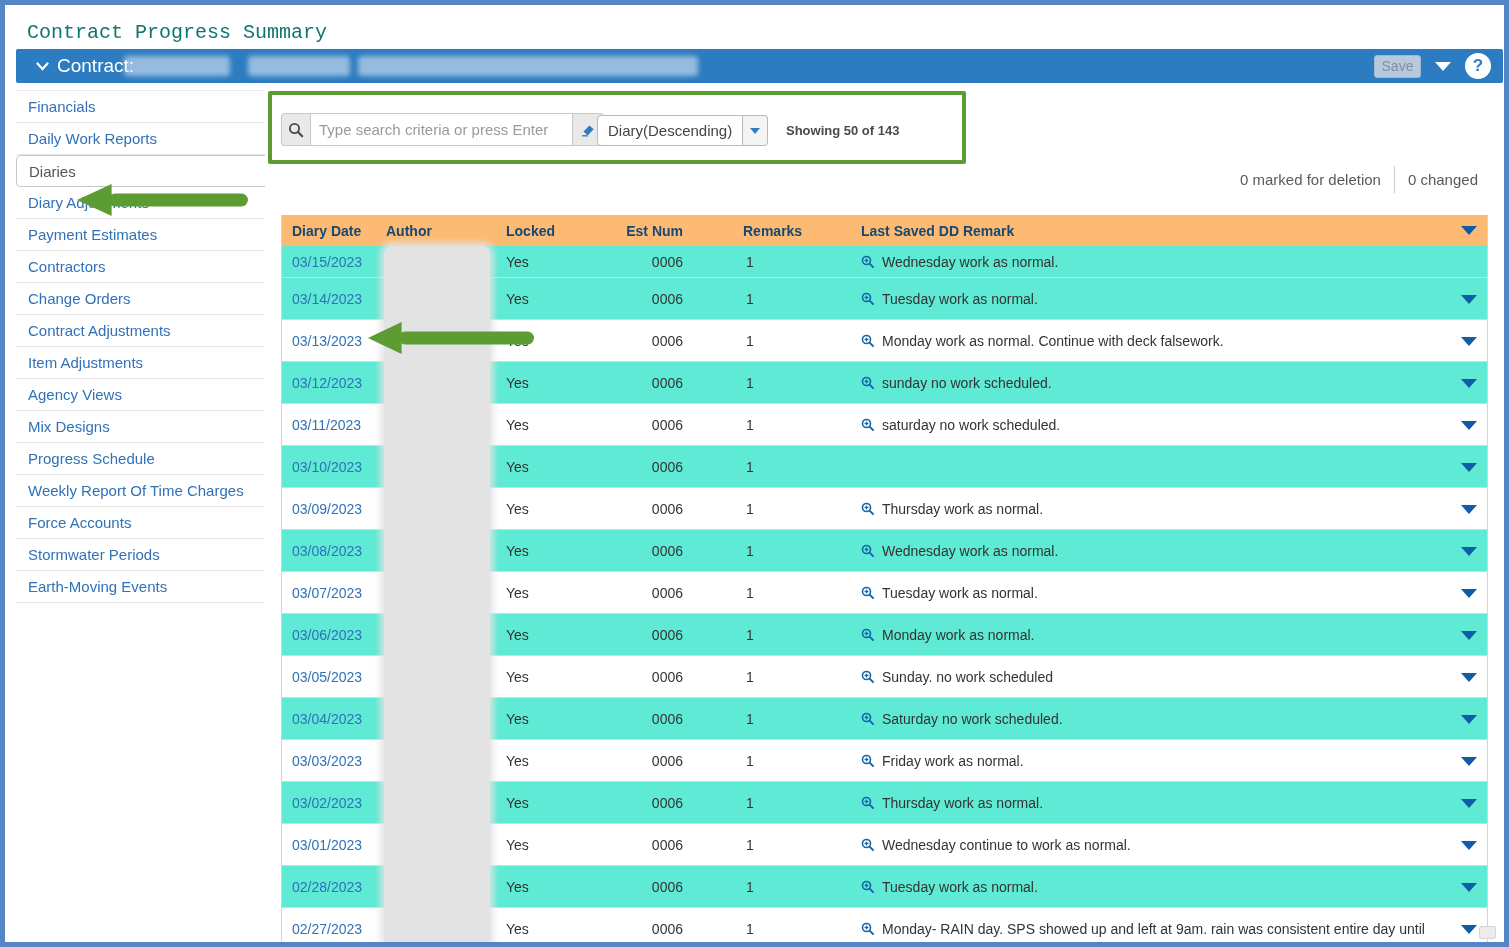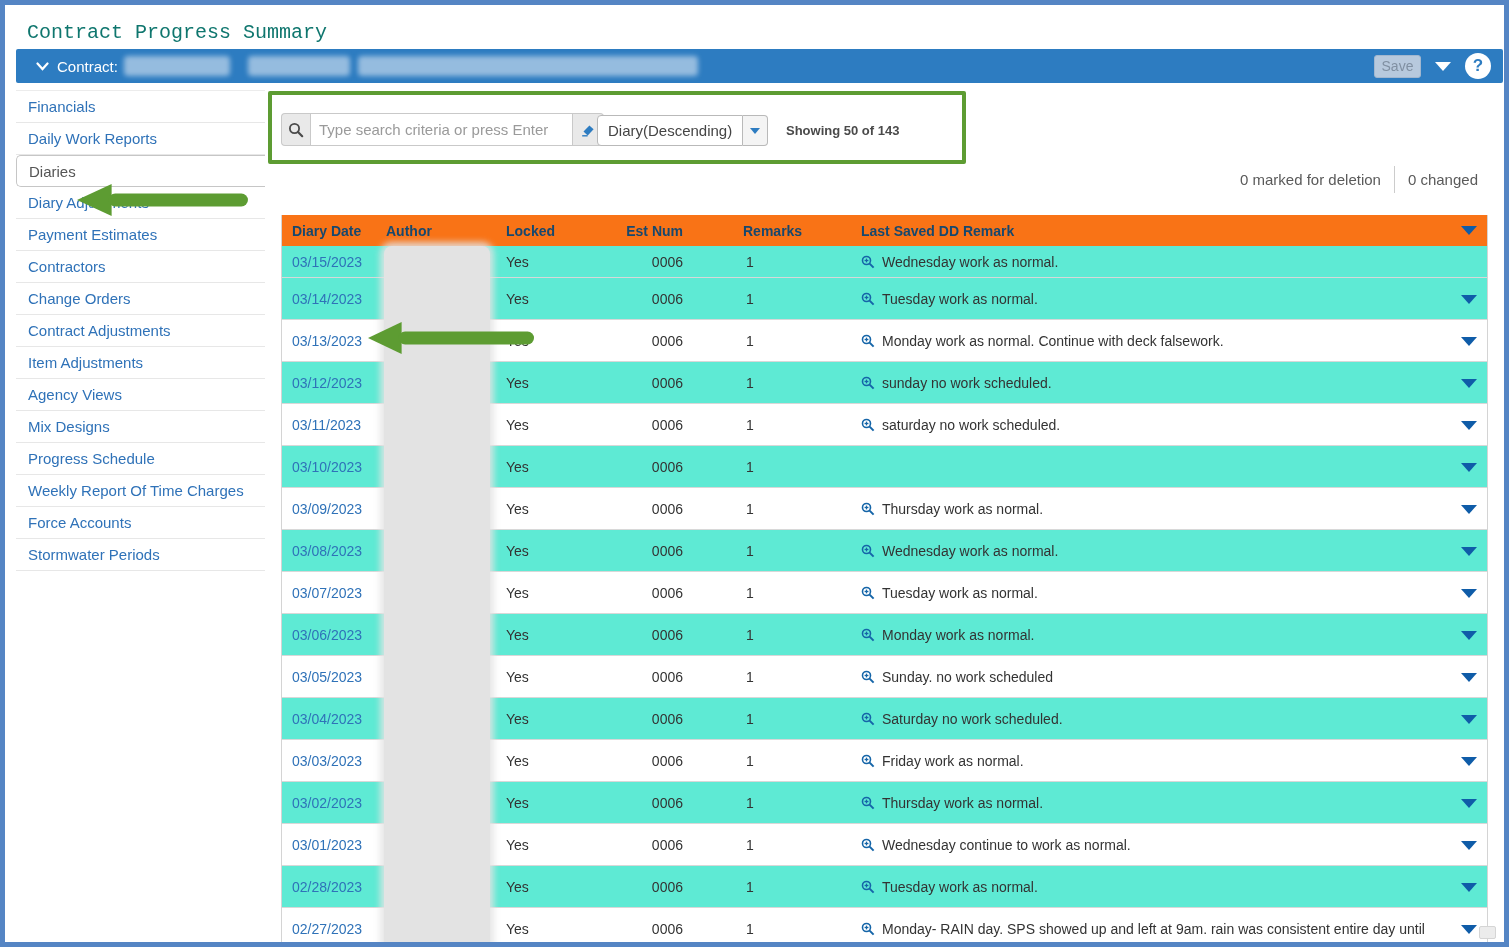--- a/index.html
+++ b/index.html
@@ -14,21 +14,21 @@
   }
   
   .page-title { position: absolute; left: 22px; top: 16px; font-size: 20px; color: #0f766e; font-family: Liberation Mono, monospace; }
 
   
   .contract-bar {
     position: absolute; left: 11px; top: 44px; width: 1487px; height: 34px;
     background: #2d7cc1; border-radius: 2px; display: flex; align-items: center; color: #fff;
   }
   .contract-toggle { display: flex; align-items: center; margin-left: 20px; gap: 8px; }
-  .contract-label { font-size: 15px; text-align: center; }
+  .contract-label { font-size: 19px; text-align: center; }
   .bar-redaction {
     position: absolute; top: 7px; height: 20px; border-radius: 4px;
     background: rgba(235,240,248,0.55); filter: blur(2.5px);
   }
   .bar-redaction.r1 { left: 108px; width: 106px; }
   .bar-redaction.r2 { left: 232px; width: 102px; }
   .bar-redaction.r3 { left: 342px; width: 340px; }
   .bar-right { position: absolute; right: 12px; top: 0; height: 34px; display: flex; align-items: center; gap: 14px; }
   .save-btn {
     width: 47px; height: 23px; background: #b7c9dd; border: 1px solid #a2b7cf;
@@ -87,21 +87,21 @@
   .showing { position: absolute; left: 747px; top: 118px; font-size: 13px; font-weight: bold; color: #4a4a4a; z-index: 2; margin-left: 34px; }
 
   .status { position: absolute; top: 161px; right: 26px; display: flex; align-items: center; gap: 13px; font-size: 15px; color: #5a5a5a; }
   .status-divider { width: 1px; height: 27px; background: #cccccc; }
 
   
   .grid {
     position: absolute; left: 276px; top: 210px; width: 1207px;
     border-left: 1px solid #d4d4d4; border-right: 1px solid #d4d4d4;
   }
-  .thead { position: relative; height: 31px; background: #f97316; }
+  .thead { position: relative; height: 31px; background: #fdba74; }
   .th {
     position: absolute; top: 0; height: 31px; display: flex; align-items: center;
     font-weight: bold; font-size: 14px; color: #17486e; cursor: pointer; white-space: nowrap;
   }
   .th.c0 { left: 10px; }
   .th.c1 { left: 104px; }
   .th.c2 { left: 224px; }
   .th.c3 { left: 300px; width: 101px; justify-content: flex-end; }
   .th.c4 { left: 461px; }
   .th.c5 { left: 579px; }
@@ -200,20 +200,23 @@
   </div>
     <div class="sidebar-item">
     <span>Weekly Report Of Time Charges</span>
   </div>
     <div class="sidebar-item">
     <span>Force Accounts</span>
   </div>
     <div class="sidebar-item">
     <span>Stormwater Periods</span>
   </div>
+    <div class="sidebar-item">
+    <span>Earth-Moving Events</span>
+  </div>
   </nav>
 
 <div class="search-group">
   <div class="seg left">
     <svg width="16" height="16" viewBox="0 0 16 16">
       <circle cx="6.5" cy="6.5" r="4.6" fill="none" stroke="#4a4a4a" stroke-width="1.8"></circle>
       <line x1="10" y1="10" x2="14.2" y2="14.2" stroke="#4a4a4a" stroke-width="2.2" stroke-linecap="round"></line>
     </svg>
   </div>
   <input class="search-input" type="text" placeholder="Type search criteria or press Enter" style="">

